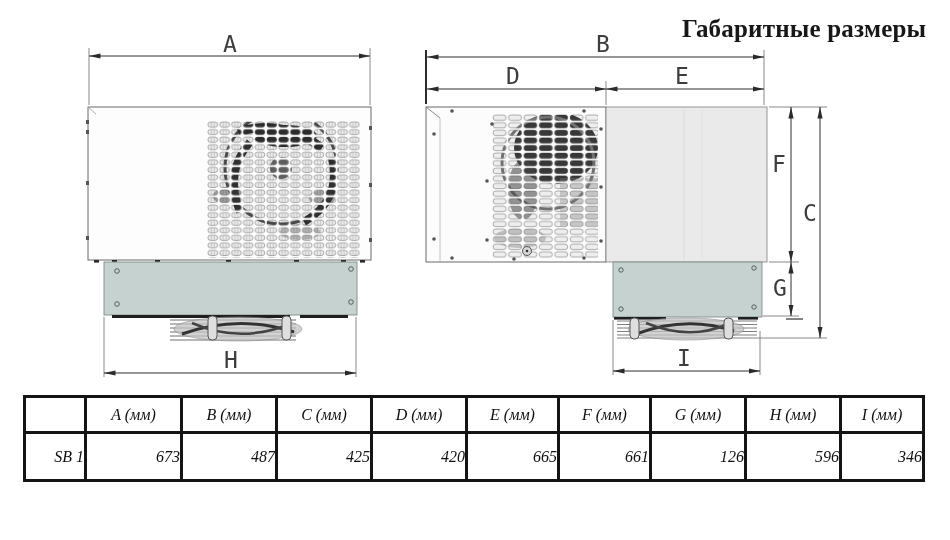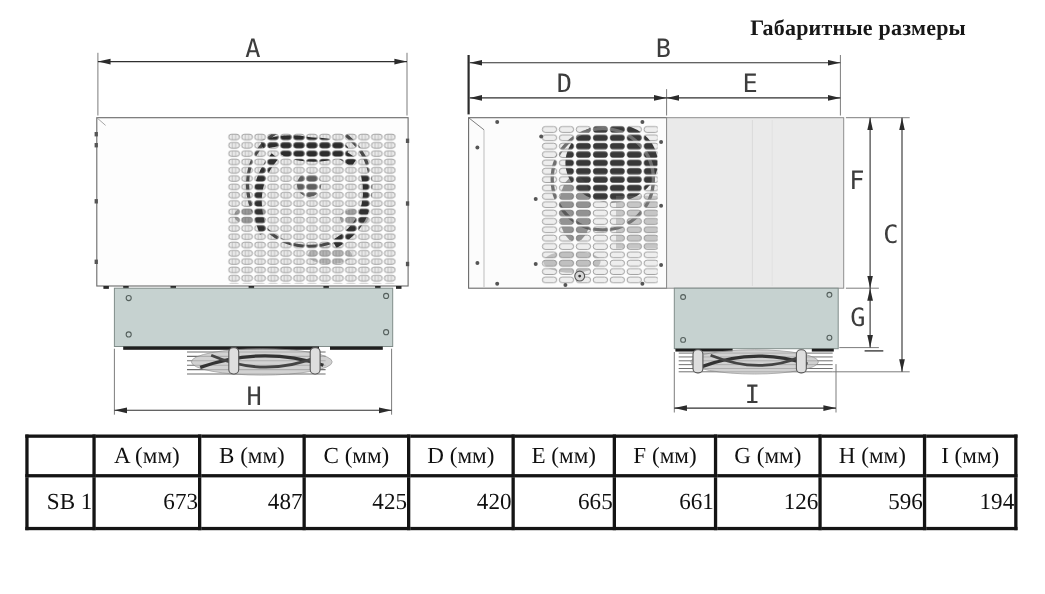--- a/index.html
+++ b/index.html
@@ -1,24 +1,24 @@
 <!DOCTYPE html>
 <html><head>
 <meta charset="utf-8">
 <style>
   html,body{margin:0;padding:0;background:#ffffff;}
   .stage{position:relative;width:950px;height:540px;background:#ffffff;overflow:hidden;
          font-family:"Liberation Serif", serif;}
   .stage svg{position:absolute;left:0;top:0;}
   .title{position:absolute;left:682px;top:15px;width:250px;
-         font-family:"Liberation Serif",serif;font-weight:700;font-size:20px;color:#171717;
+         font-family:"Liberation Serif",serif;font-weight:700;font-size:25px;color:#171717;
          letter-spacing:0.2px;white-space:nowrap;}
   .dlabel{font-family:"DejaVu Sans Mono",monospace;font-size:23px;fill:#3d3d3d;}
   table.dims{position:absolute;left:23px;top:395px;border-collapse:collapse;table-layout:fixed;
-             font-family:"Liberation Serif",serif;font-size:21px;color:#101010;background:#fff;}
+             font-family:"Liberation Serif",serif;font-size:16px;color:#101010;background:#fff;font-style:italic;}
   table.dims td{border:3px solid #141414;text-align:center;vertical-align:middle;padding:0;
                 overflow:hidden;white-space:nowrap;}
   table.dims tr.hdr td{height:33px;}
   table.dims tr.row td{height:45px;text-align:right;}
 </style>
 </head>
 <body>
 
 <div class="stage">
 
@@ -279,18 +279,18 @@
   <tr class="row">
     <td>SB 1</td>
     <td>673</td>
     <td>487</td>
     <td>425</td>
     <td>420</td>
     <td>665</td>
     <td>661</td>
     <td>126</td>
     <td>596</td>
-    <td>194</td>
+    <td>346</td>
   </tr>
 </tbody>
     </table>
 
 </div>
 
 </body></html>

